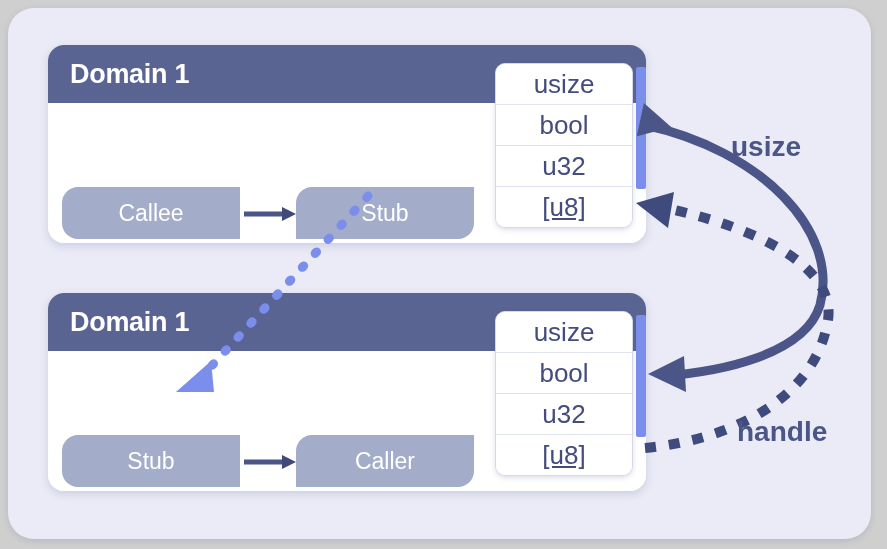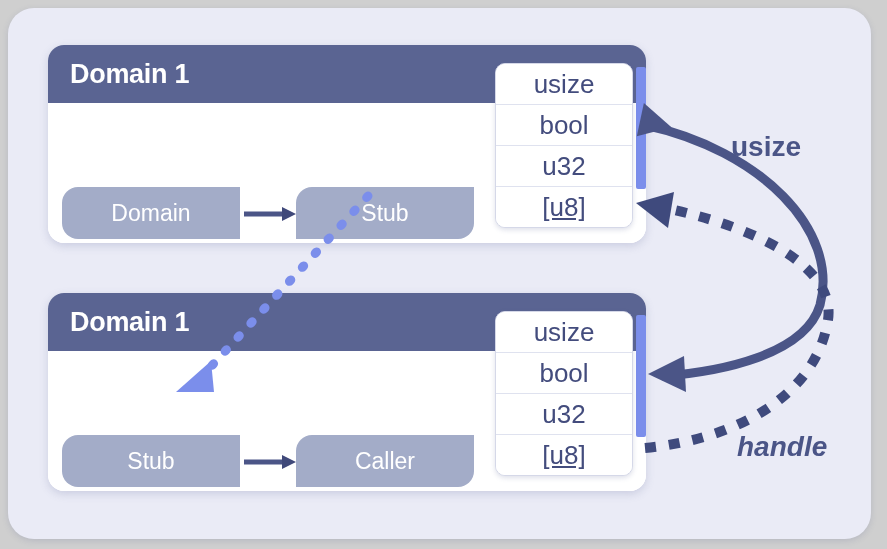--- a/index.html
+++ b/index.html
@@ -149,35 +149,35 @@
   }
   .edge-label {
     position: absolute;
     font-size: 28px;
     font-weight: bold;
     color: #4b5587;
     white-space: nowrap;
     z-index: 10;
   }
   .label-copy { left: 731px; top: 131px; }
-  .label-handle { left: 737px; top: 431px; font-style: italic; }
+  .label-handle { left: 737px; top: 416px; }
 </style>
 </head>
 <body>
 
 <div id="canvas">
 
   <div class="outer-panel"></div>
 
   <div class="domain-card d1">
     <div class="domain-header">
       <div class="domain-title">Domain 1</div>
     </div>
     <div class="domain-body">
-      <div class="pill left-pill">Domain</div>
+      <div class="pill left-pill">Callee</div>
       <div class="pill right-pill">Stub</div>
       <svg class="inner-arrow" viewBox="0 0 52 14">
         <line x1="0" y1="7" x2="38" y2="7" stroke="#4b5587" stroke-width="5"></line>
         <polygon points="38,0 52,7 38,14" fill="#40497a"></polygon>
       </svg>
     </div>
 
     <div class="blue-bar"></div>
 
     <div class="struct-table">

